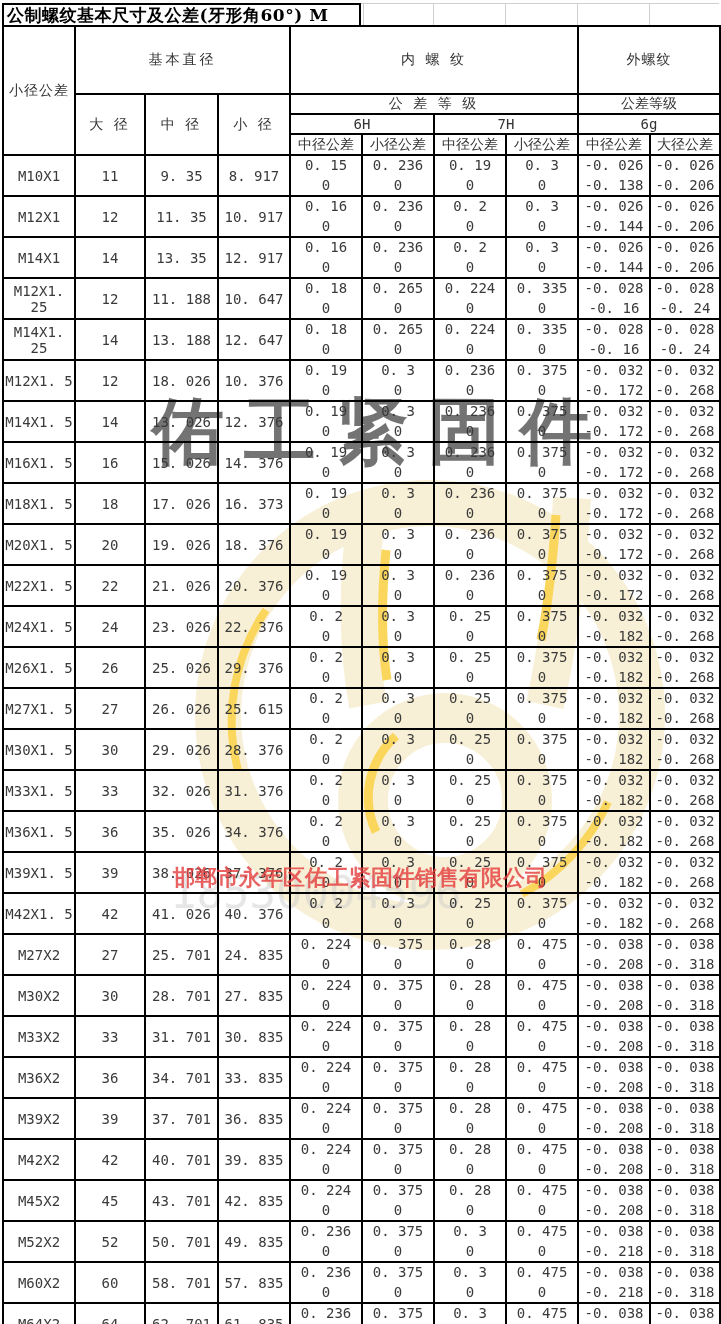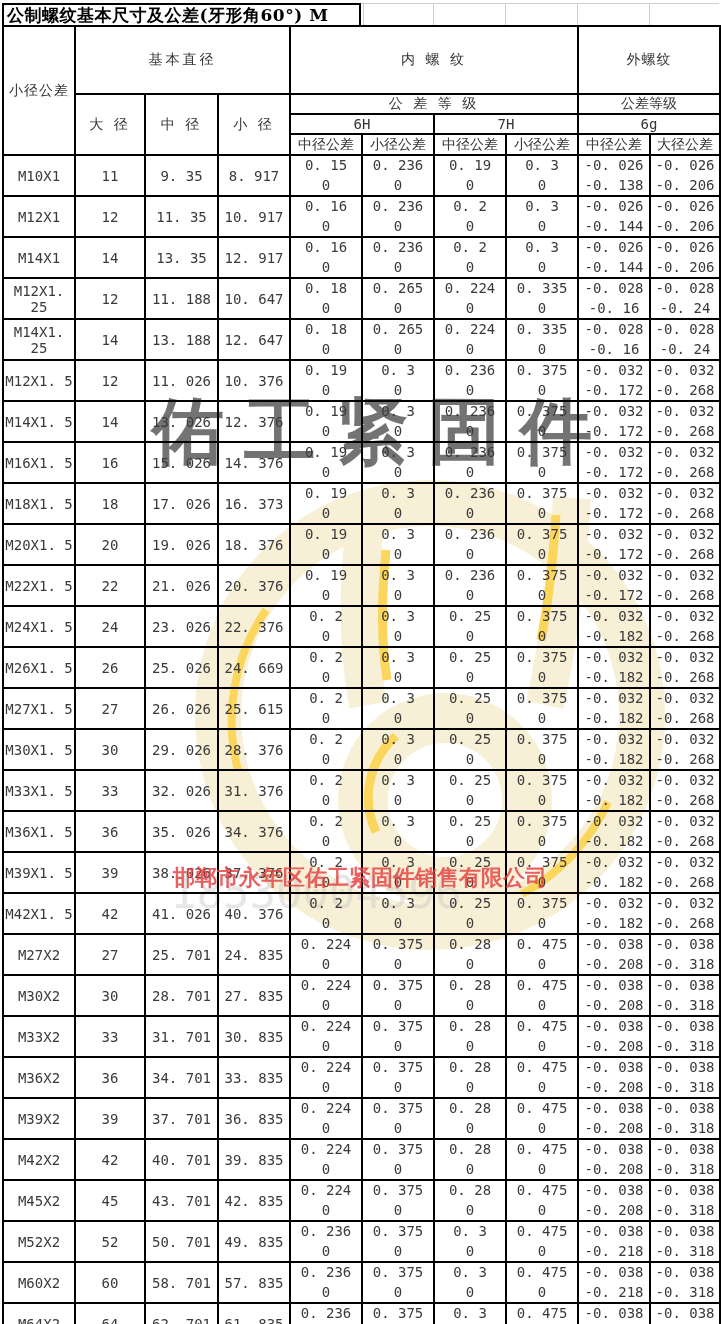--- a/index.html
+++ b/index.html
@@ -279,21 +279,21 @@
           <div class="tol-line">-0. 16</div>
         </td>
         <td>
           <div class="tol-line">-0. 028</div>
           <div class="tol-line">-0. 24</div>
         </td>
       </tr>
       <tr>
         <td>M12X1. 5</td>
         <td>12</td>
-        <td>11. 026</td>
+        <td>18. 026</td>
         <td>10. 376</td>
         <td>
           <div class="tol-line">0. 19</div>
           <div class="tol-line">0</div>
         </td>
         <td>
           <div class="tol-line">0. 3</div>
           <div class="tol-line">0</div>
         </td>
         <td>
@@ -490,21 +490,21 @@
         </td>
         <td>
           <div class="tol-line">-0. 032</div>
           <div class="tol-line">-0. 268</div>
         </td>
       </tr>
       <tr>
         <td>M26X1. 5</td>
         <td>26</td>
         <td>25. 026</td>
-        <td>24. 669</td>
+        <td>29. 376</td>
         <td>
           <div class="tol-line">0. 2</div>
           <div class="tol-line">0</div>
         </td>
         <td>
           <div class="tol-line">0. 3</div>
           <div class="tol-line">0</div>
         </td>
         <td>
           <div class="tol-line">0. 25</div>

